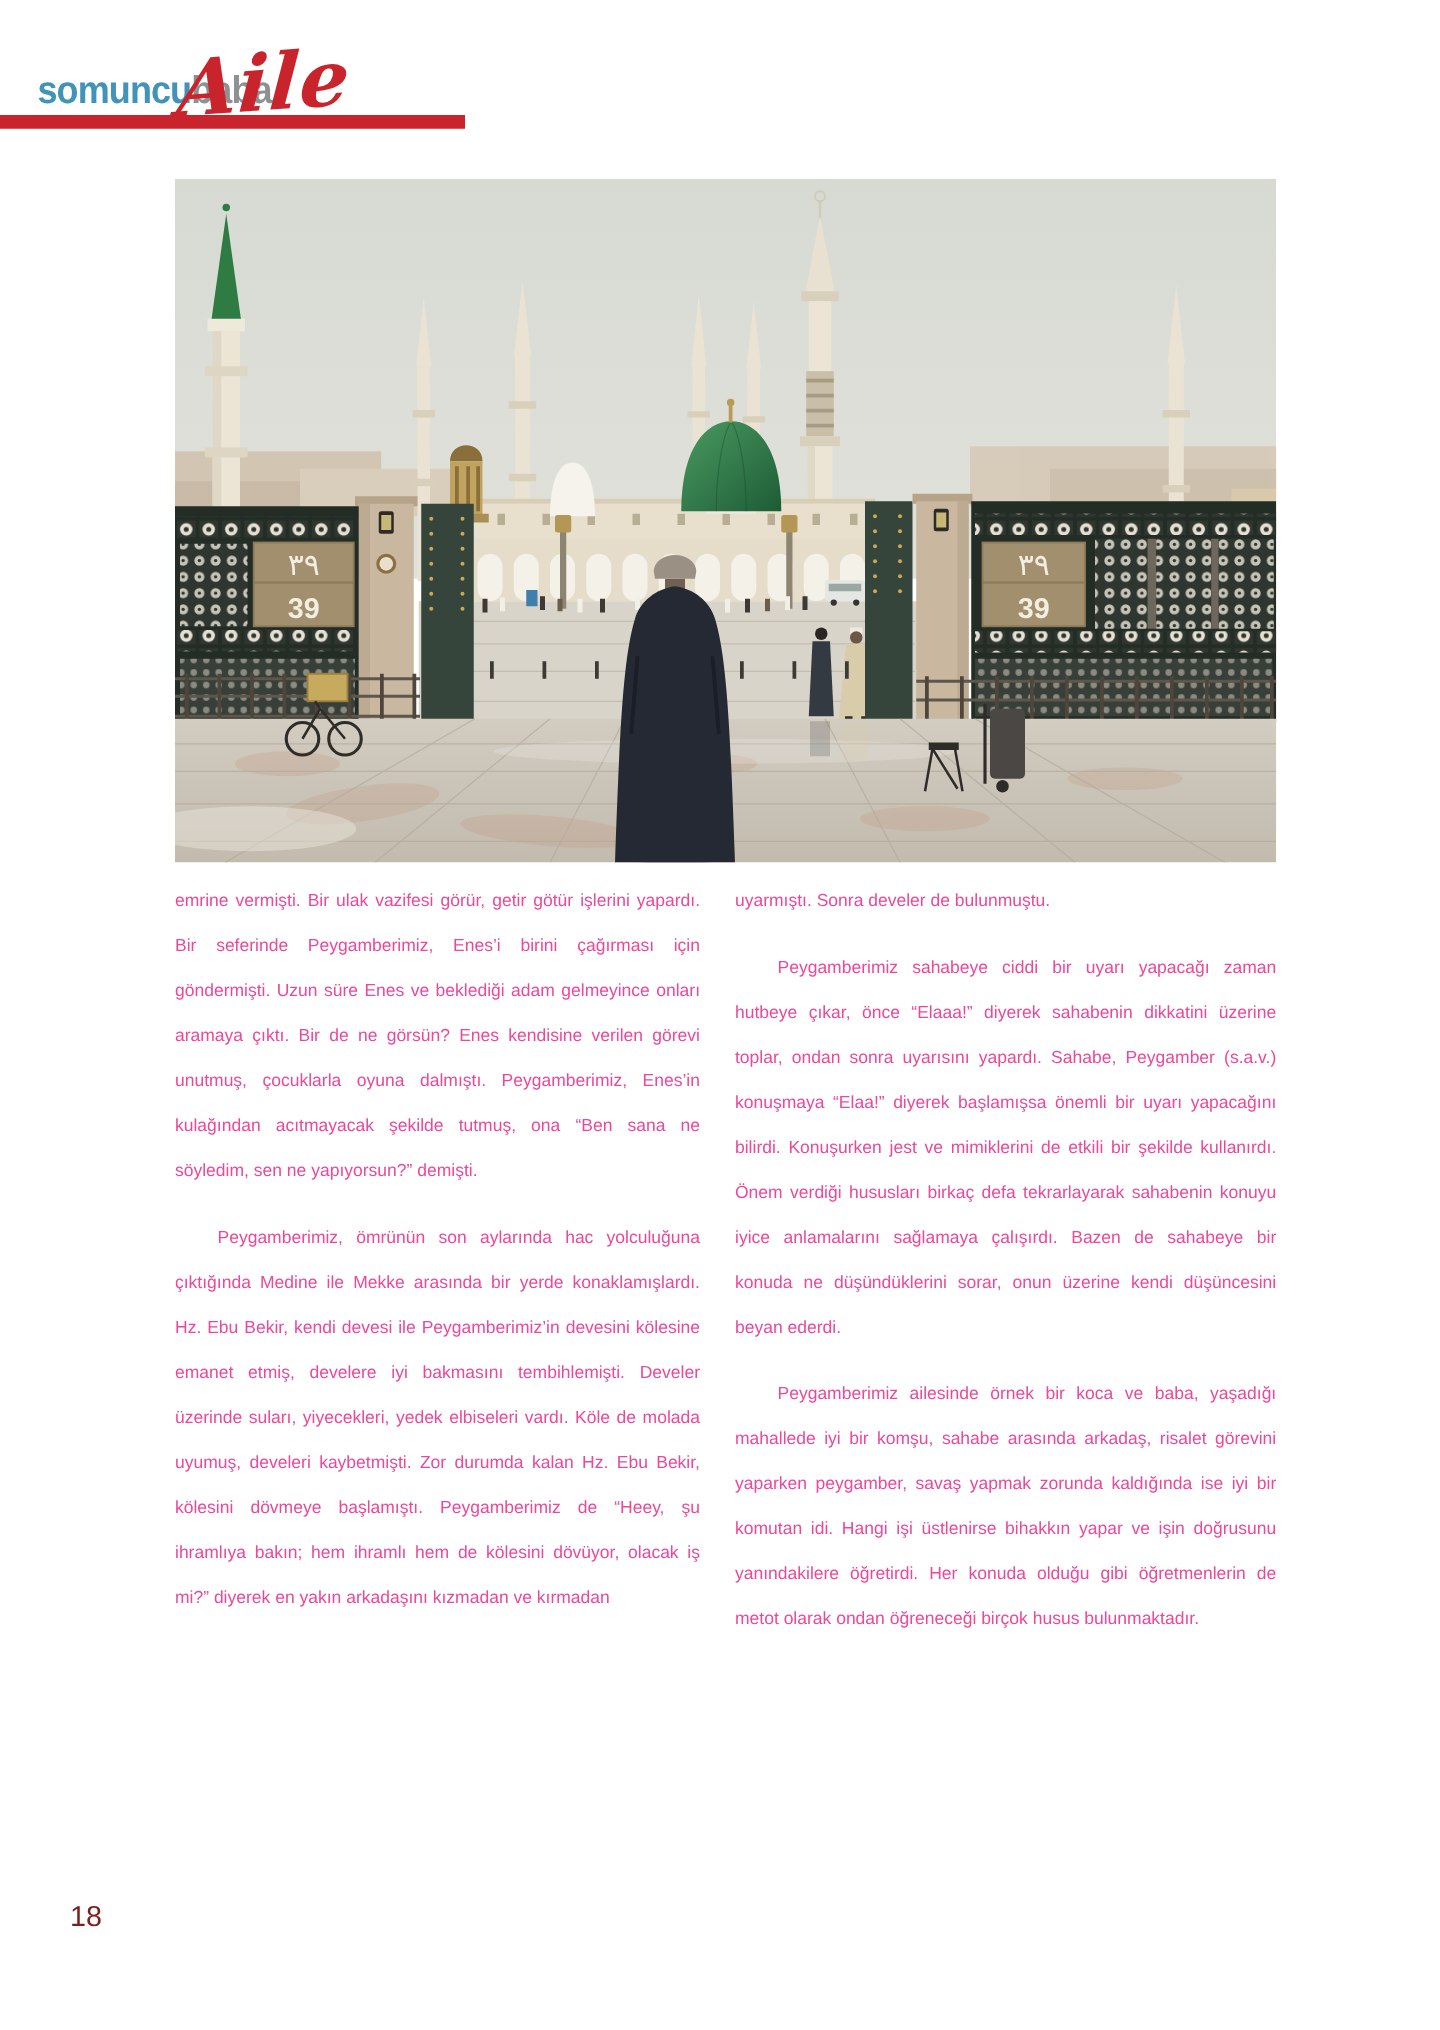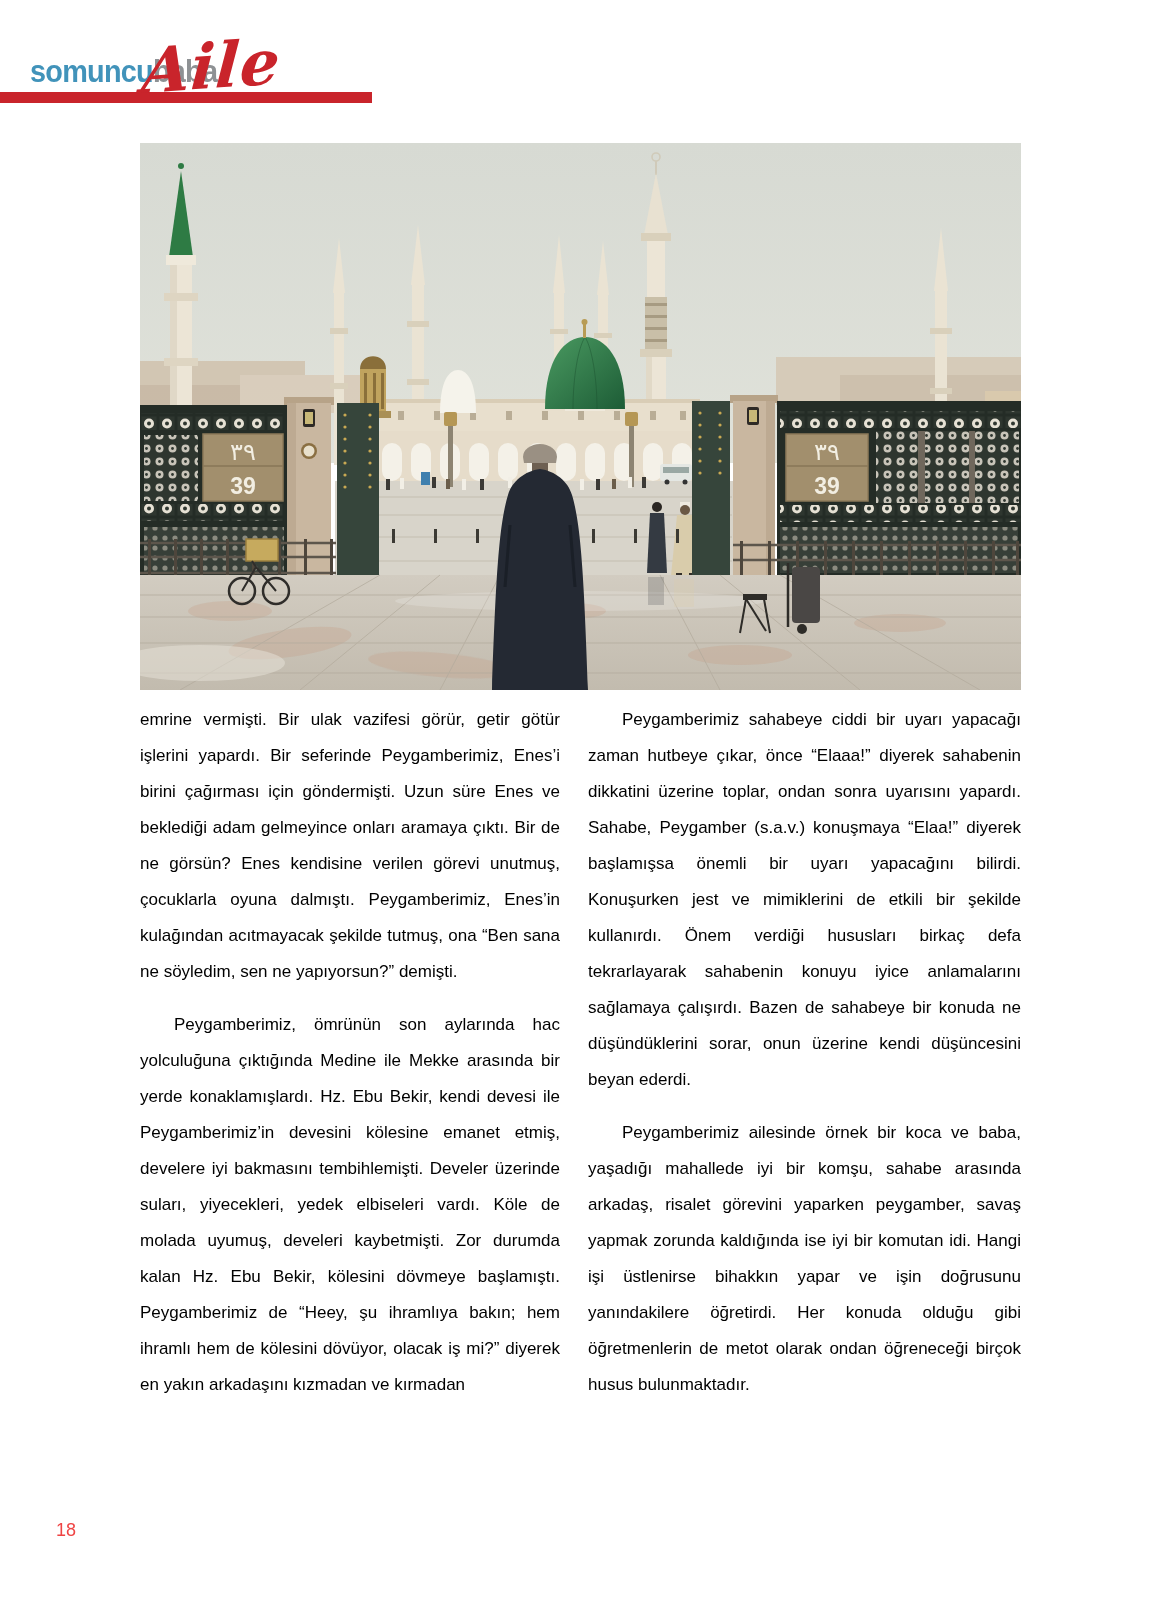--- a/index.html
+++ b/index.html
@@ -12,29 +12,29 @@
   .brand-p1{color:#4193ba;}
   .brand-p2{color:#8e9194;}
   .brand-script{position:absolute;left:142px;top:30px;font-family:"DejaVu Serif",serif;font-style:italic;font-weight:bold;font-size:62px;color:#c9242b;transform:rotate(-4deg) skewX(-8deg);letter-spacing:1px;}
 
   
   .photo{position:absolute;left:140px;top:143px;width:881px;height:674px;}
   .photo svg{display:block;width:881px;height:547px;}
 
   
   .article{position:absolute;left:140px;top:702px;width:881px;display:flex;gap:28px;}
-  .col{color:#000000;font-size:17px;line-height:36px;text-align:justify;font-weight:300;}
+  .col{color:#ec4899;font-size:14px;line-height:36px;text-align:justify;font-weight:300;}
   .col-left{width:420px;}
   .col-right{width:433px;}
   .para{margin:0 0 17px 0;}
   .para.indent{text-indent:34px;}
   .em{}
 
   
-  .pageno{position:absolute;left:56px;top:1520px;font-size:18px;color:#ef4444;}
+  .pageno{position:absolute;left:56px;top:1520px;font-size:23px;color:#7f1d1d;}
 </style>
 </head>
 <body>
 
 <header class="masthead">
   <div class="brand-underline"></div>
   <div class="brandword"><span class="brand-p1">somuncu</span><span class="brand-p2">baba</span></div>
   <div class="brand-script">Aile</div>
 </header>
 
@@ -424,18 +424,19 @@
   </g>
 </svg>
 </div>
 
 <main class="article">
   <div class="col col-left">
       <p class="para"><span>emrine vermişti. Bir ulak vazifesi görür, getir götür işlerini yapardı. Bir seferinde Peygamberimiz, Enes’i birini çağırması için göndermişti. Uzun süre Enes ve beklediği adam gelmeyince onları aramaya çıktı. Bir de ne görsün? Enes kendisine verilen görevi unutmuş, çocuklarla oyuna dalmıştı. Peygamberimiz, Enes’in kulağından acıtmayacak şekilde tutmuş, ona “Ben sana ne söyledim, sen ne yapıyorsun?” demişti.</span></p>
       <p class="para indent"><span>Peygamberimiz, ömrünün son aylarında hac yolculuğuna çıktığında Medine ile Mekke arasında bir yerde konaklamışlardı. Hz. Ebu Bekir, kendi devesi ile Peygamberimiz’in devesini kölesine emanet etmiş, develere iyi bakmasını tembihlemişti. Develer üzerinde suları, yiyecekleri, yedek elbiseleri vardı. Köle de molada uyumuş, develeri kaybetmişti. Zor durumda kalan Hz. Ebu Bekir, kölesini dövmeye başlamıştı. Peygamberimiz de “Heey, şu ihramlıya bakın; hem ihramlı hem de kölesini dövüyor, olacak iş mi?” diyerek en yakın arkadaşını kızmadan ve kırmadan</span></p>
     </div>
   <div class="col col-right">
+      <p class="para"><span>uyarmıştı. Sonra develer de bulunmuştu.</span></p>
       <p class="para indent"><span>Peygamberimiz sahabeye ciddi bir uyarı yapacağı zaman hutbeye çıkar, önce </span><span class="em">“Elaaa!”</span><span> diyerek sahabenin dikkatini üzerine toplar, ondan sonra uyarısını yapardı. Sahabe, Peygamber (s.a.v.) konuşmaya </span><span class="em">“Elaa!”</span><span> diyerek başlamışsa önemli bir uyarı yapacağını bilirdi. Konuşurken jest ve mimiklerini de etkili bir şekilde kullanırdı. Önem verdiği hususları birkaç defa tekrarlayarak sahabenin konuyu iyice anlamalarını sağlamaya çalışırdı. Bazen de sahabeye bir konuda ne düşündüklerini sorar, onun üzerine kendi düşüncesini beyan ederdi.</span></p>
       <p class="para indent"><span>Peygamberimiz ailesinde örnek bir koca ve baba, yaşadığı mahallede iyi bir komşu, sahabe arasında arkadaş, risalet görevini yaparken peygamber, savaş yapmak zorunda kaldığında ise iyi bir komutan idi. Hangi işi üstlenirse bihakkın yapar ve işin doğrusunu yanındakilere öğretirdi. Her konuda olduğu gibi öğretmenlerin de metot olarak ondan öğreneceği birçok husus bulunmaktadır.</span></p>
     </div>
 </main>
 
 <div class="pageno">18</div>
 
 </body></html>

